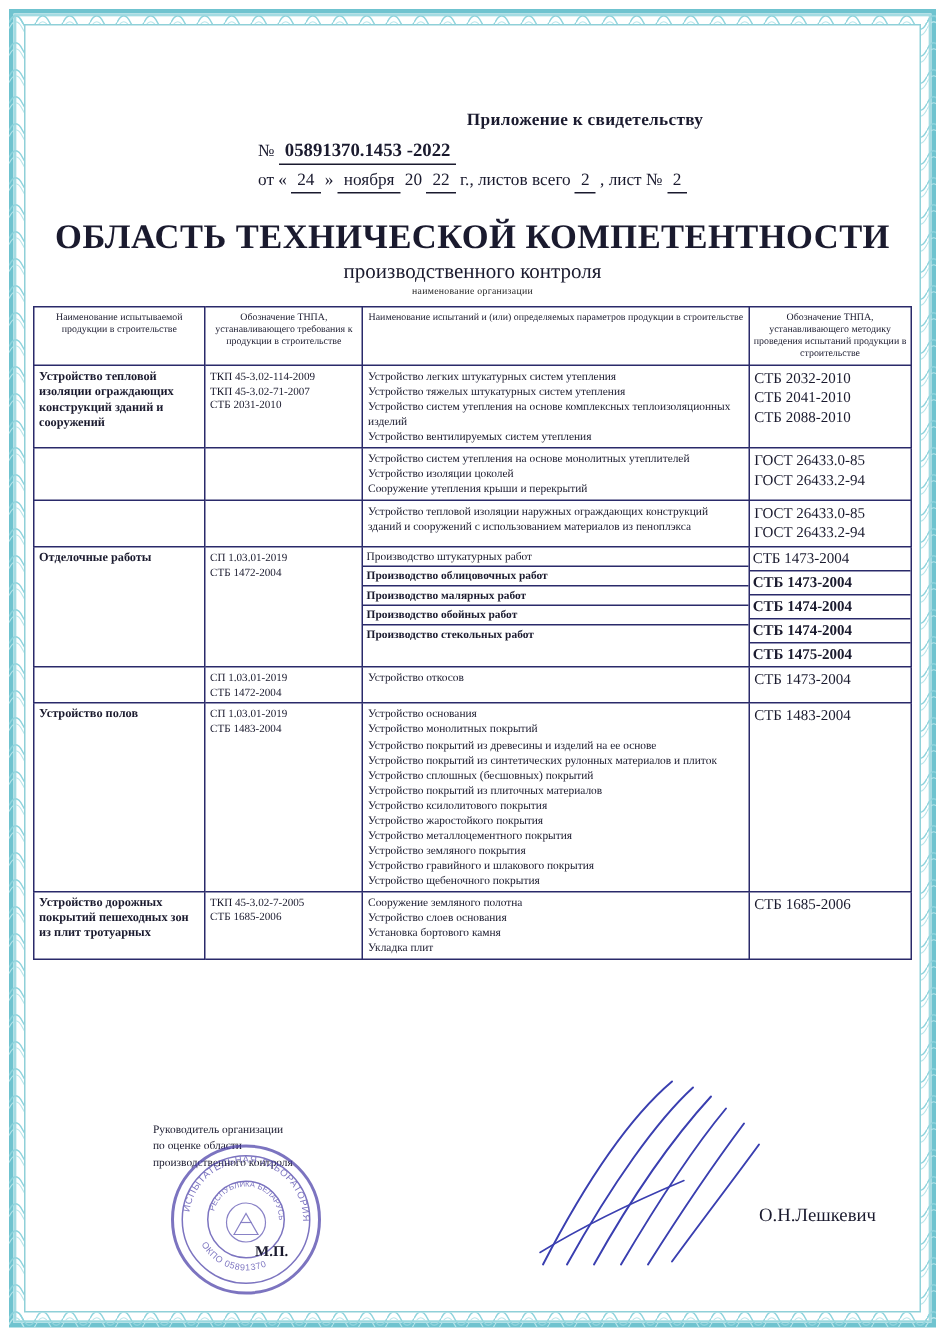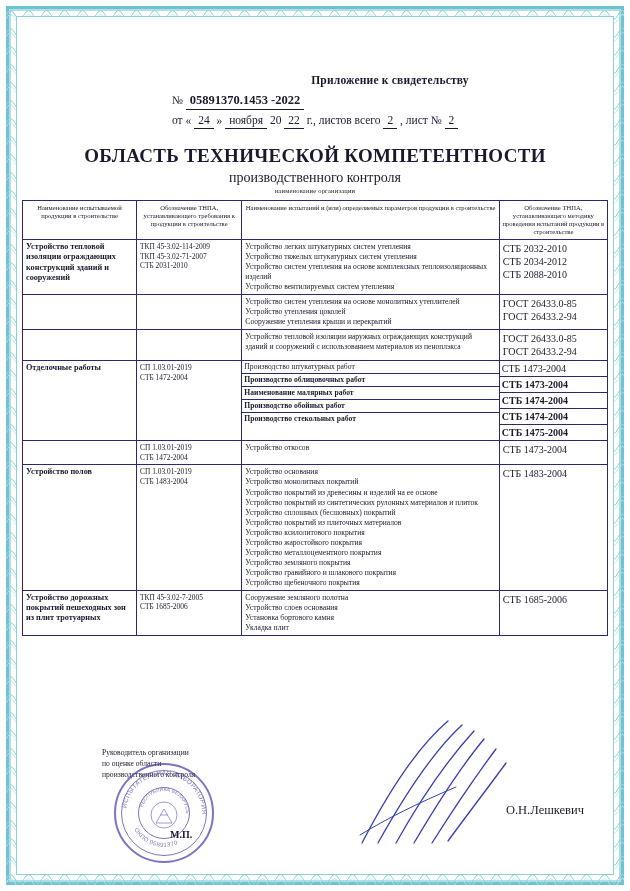--- a/index.html
+++ b/index.html
@@ -40,21 +40,21 @@
   .u{
     display:inline-block;
     border-bottom:1px solid #1a1a2e;
     padding:0 4px;
     font-weight:bold;
     font-size:12.5px;
   }
   .u.small{font-weight:normal;font-size:11.5px;}
   .title{
     text-align:center;
-    font-size:19px;
+    font-size:23px;
     font-weight:bold;
     margin-top:16px;
     letter-spacing:.3px;
   }
   .subtitle{
     text-align:center;
     font-size:14px;
     margin-top:3px;
   }
   .orgline{
@@ -210,31 +210,31 @@
           <span class="rowtxt">СТБ 2031-2010</span>
         </td>
         <td class="c3">
           <span class="rowtxt">Устройство легких штукатурных систем утепления</span>
           <span class="rowtxt">Устройство тяжелых штукатурных систем утепления</span>
           <span class="rowtxt">Устройство систем утепления на основе комплексных теплоизоляционных изделий</span>
           <span class="rowtxt">Устройство вентилируемых систем утепления</span>
         </td>
         <td class="c4">
           <span class="rowtxt">СТБ 2032-2010</span>
-          <span class="rowtxt">СТБ 2034-2012</span>
+          <span class="rowtxt">СТБ 2041-2010</span>
           <span class="rowtxt">СТБ 2088-2010</span>
         </td>
       </tr>
 
       <tr>
         <td class="c1"></td>
         <td class="c2"></td>
         <td class="c3">
           <span class="rowtxt">Устройство систем утепления на основе монолитных утеплителей</span>
-          <span class="rowtxt">Устройство утепления цоколей</span>
+          <span class="rowtxt">Устройство изоляции цоколей</span>
           <span class="rowtxt">Сооружение утепления крыши и перекрытий</span>
         </td>
         <td class="c4">
           <span class="rowtxt">ГОСТ 26433.0-85</span>
           <span class="rowtxt">ГОСТ 26433.2-94</span>
         </td>
       </tr>
 
       <tr>
         <td class="c1"></td>
@@ -250,21 +250,21 @@
 
       <tr>
         <td class="c1">Отделочные работы</td>
         <td class="c2">
           <span class="rowtxt">СП 1.03.01-2019</span>
           <span class="rowtxt">СТБ 1472-2004</span>
         </td>
         <td class="c3 linelist" style="padding:0">
           <div>Производство штукатурных работ</div>
           <div>Производство облицовочных работ</div>
-          <div>Наименование малярных работ</div>
+          <div>Производство малярных работ</div>
           <div>Производство обойных работ</div>
           <div>Производство стекольных работ</div>
         </td>
         <td class="c4 linelist" style="padding:0">
           <div>СТБ 1473-2004</div>
           <div>СТБ 1473-2004</div>
           <div>СТБ 1474-2004</div>
           <div>СТБ 1474-2004</div>
           <div>СТБ 1475-2004</div>
         </td>

